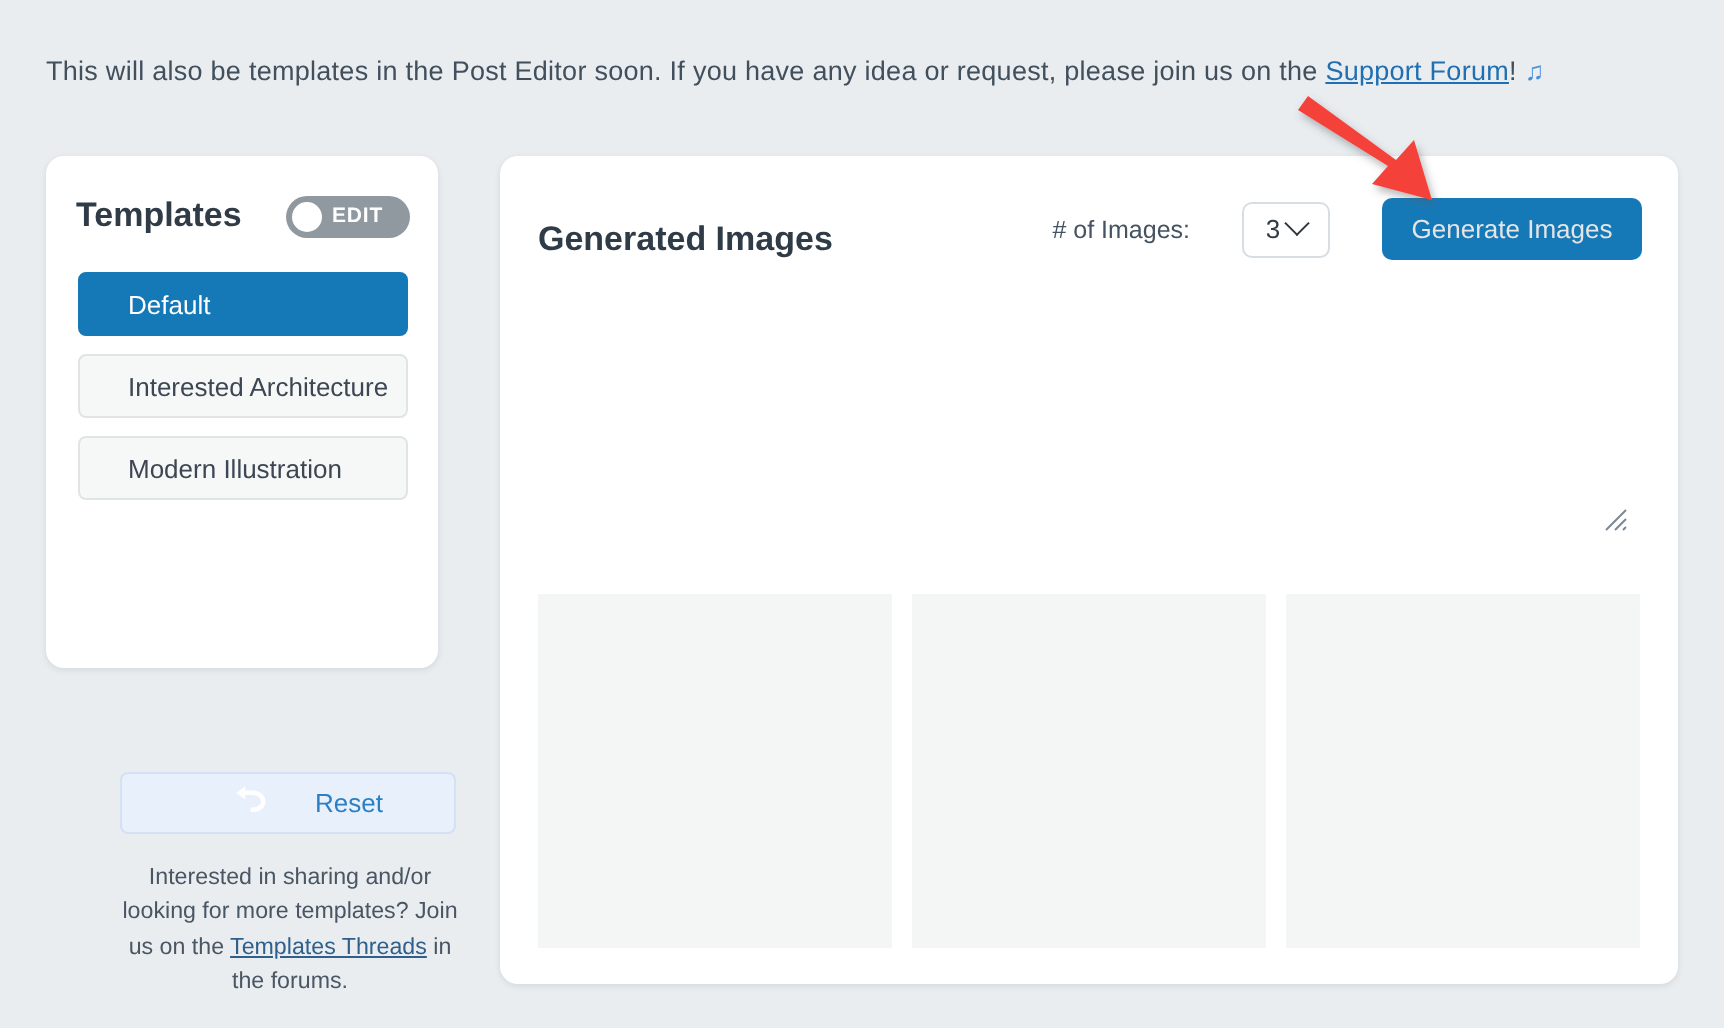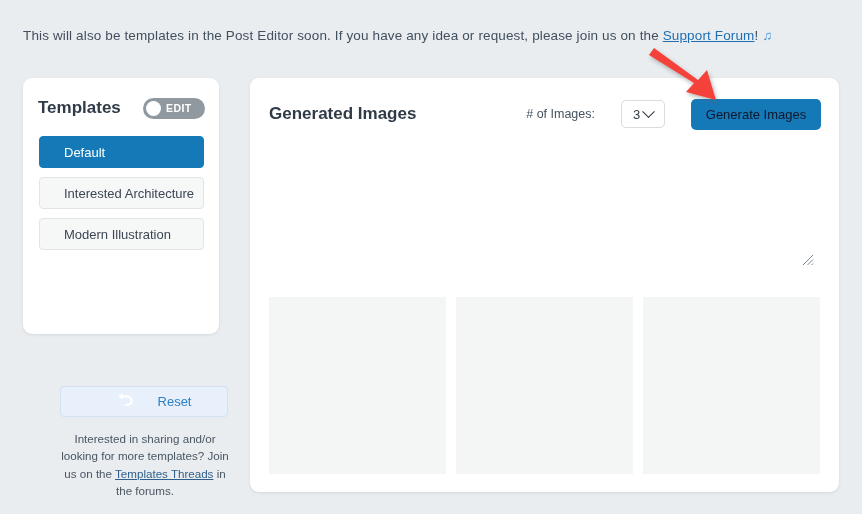--- a/index.html
+++ b/index.html
@@ -169,21 +169,21 @@
   }
 
   
   #gen-header {
     position: absolute;
     left: 19px;
     top: 20px;
     right: 18px;
     height: 32px;
     display: flex;
-    align-items: center;
+    align-items: flex-end;
   }
   #gen-title {
     font-size: 17px;
     font-weight: bold;
     color: #2f3b47;
   }
   #gen-controls {
     margin-left: auto;
     display: flex;
     align-items: center;
@@ -213,21 +213,21 @@
     height: 8px;
     border-right: 1.8px solid #30363d;
     border-bottom: 1.8px solid #30363d;
     transform: rotate(45deg) translate(-2px, -2px);
   }
   #generate-button {
     width: 130px;
     height: 31px;
     border-radius: 5px;
     background: #1579b8;
-    color: #0f172a;
+    color: #e5e5e5;
     font-size: 13px;
     display: flex;
     align-items: center;
     justify-content: center;
     cursor: pointer;
     border: none;
     font-family: inherit;
   }
 
   

